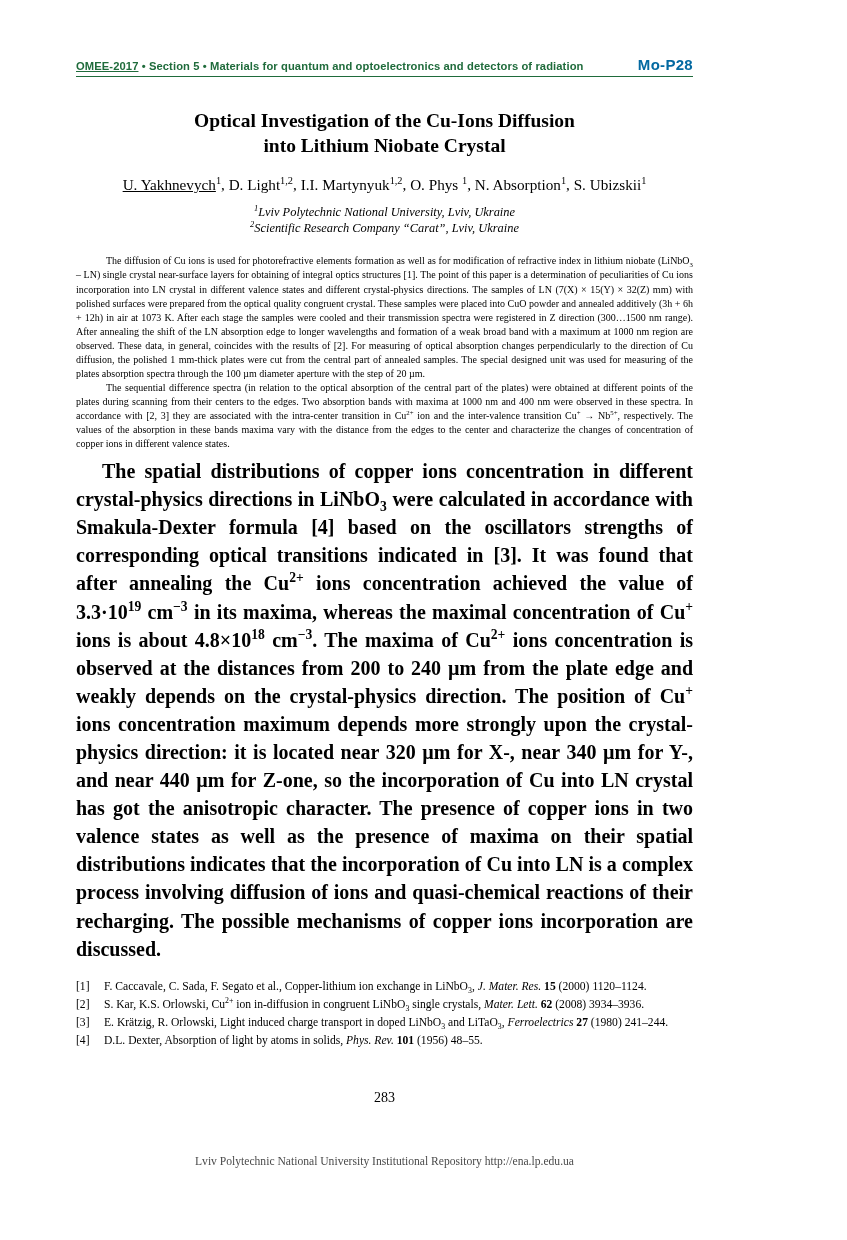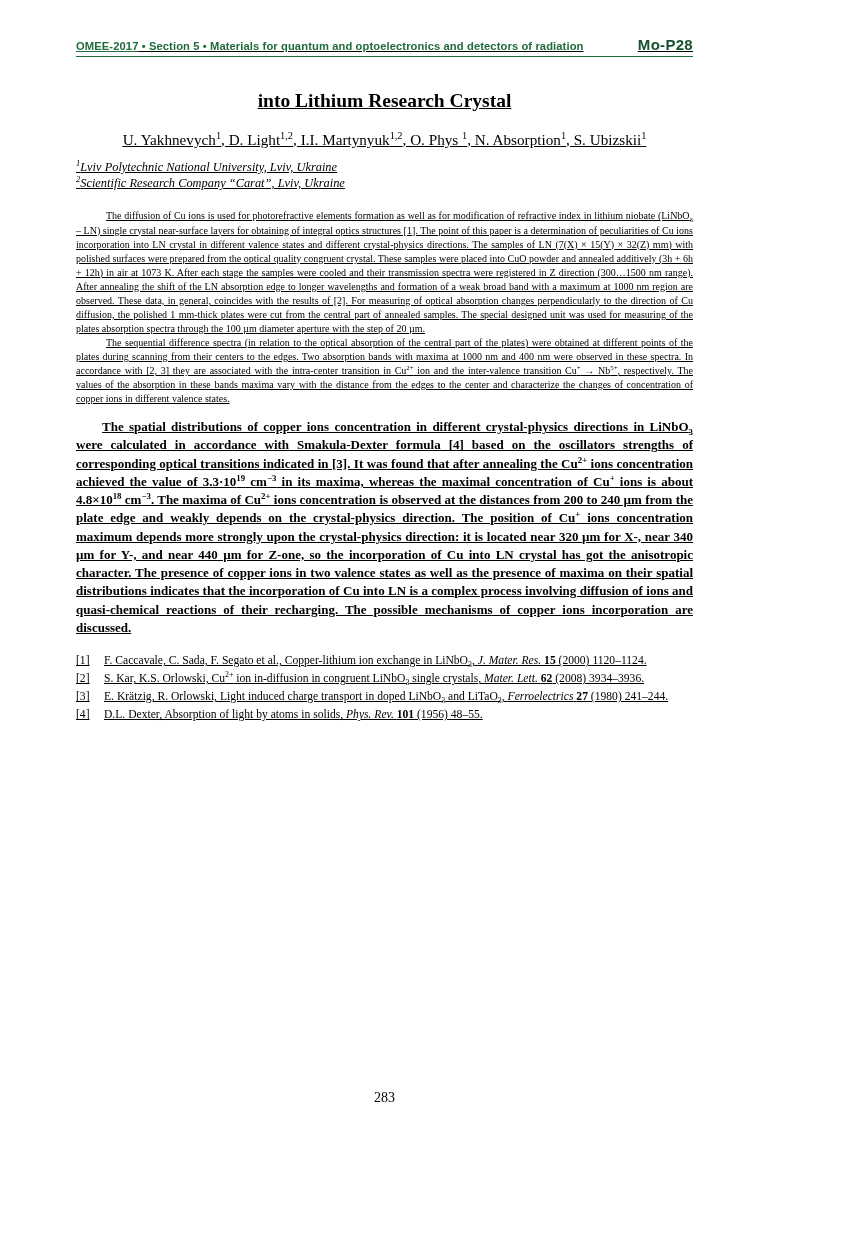--- a/index.html
+++ b/index.html
@@ -13,22 +13,21 @@
     font-family: "Liberation Serif", "DejaVu Serif", serif;
     color: #000000;
     position: relative;
     overflow: hidden;
   }
   .page {
     position: relative;
     width: 769px;
     height: 1240px;
     box-sizing: border-box;
-    padding: 36px 76px 0 76px;
-    text-decoration: underline;
+    padding: 56px 76px 0 76px;
   }
 
   
   .runhead {
     display: flex;
     align-items: baseline;
     justify-content: space-between;
     font-family: "Liberation Sans", "DejaVu Sans", sans-serif;
     border-bottom: 1.6px solid #1f6b3b;
     padding-bottom: 3px;
@@ -39,21 +38,21 @@
     font-weight: bold;
     color: #1f6b3b;
     letter-spacing: 0.1px;
   }
   .runhead-left .uline {
     text-decoration: underline;
   }
   .runhead-right {
     font-size: 15px;
     font-weight: bold;
-    color: #14532d;
+    color: #0369a1;
     letter-spacing: 0.3px;
     white-space: nowrap;
     padding-left: 8px;
   }
 
   
   .title {
     text-align: center;
     font-size: 19.5px;
     font-weight: bold;
@@ -68,20 +67,21 @@
     margin-top: 16px;
     line-height: 1.3;
   }
   .authors .lead {
     text-decoration: underline;
   }
   sup { font-size: 0.68em; vertical-align: super; line-height: 0; }
   sub { font-size: 0.68em; vertical-align: sub; line-height: 0; }
 
   .affils {
+    text-align: center;
     font-style: italic;
     font-size: 12.4px;
     line-height: 1.32;
     margin-top: 9px;
   }
   .affil-line { display: block; }
 
   
   .abstract {
     margin-top: 18px;
@@ -89,22 +89,22 @@
     line-height: 1.405;
     text-align: justify;
   }
   .abstract p {
     margin: 0;
     text-indent: 30px;
   }
   .abstract p + p { margin-top: 0px; }
 
   .bold-block {
-    margin-top: 12px;
-    font-size: 13px;
+    margin-top: 6px;
+    font-size: 20px;
     font-weight: bold;
     line-height: 1.405;
     text-align: justify;
   }
   .bold-block p {
     margin: 0;
     text-indent: 26px;
   }
 
   
@@ -152,21 +152,22 @@
 <body>
 
 <div class="page">
 
   <div class="runhead">
     <div class="runhead-left"><span class="uline">OMEE-2017</span><span> • Section 5 • Materials for quantum and optoelectronics and detectors of radiation</span></div>
     <div class="runhead-right">Mo-P28</div>
   </div>
 
   <div class="title">
-    <span class="title-line">into Lithium Research Crystal</span>
+    <span class="title-line">Optical Investigation of the Cu-Ions Diffusion</span>
+    <span class="title-line">into Lithium Niobate Crystal</span>
   </div>
 
   <div class="authors">
     <span class="lead">U. Yakhnevych</span><sup>1</sup><span>, D. Light</span><sup>1,2</sup><span>, I.I. Martynyuk</span><sup>1,2</sup><span>, O. Phys </span><sup>1</sup><span>, N. Absorption</span><sup>1</sup><span>, S. Ubizskii</span><sup>1</sup>
   </div>
 
   <div class="affils">
     <span class="affil-line"><sup>1</sup><span>Lviv Polytechnic National University, Lviv, Ukraine</span></span>
     <span class="affil-line"><sup>2</sup><span>Scientific Research Company “Carat”, Lviv, Ukraine</span></span>
   </div>
@@ -198,14 +199,15 @@
     </div>
 
     <div class="ref">
       <div class="ref-num">[4]</div>
       <div class="ref-text"><span>D.L. Dexter, Absorption of light by atoms in solids, </span><i>Phys. Rev.</i> <b>101</b><span> (1956) 48–55.</span></div>
     </div>
 
   </div>
 
   <div class="pagenum">283</div>
+  <div class="footer-note">Lviv Polytechnic National University Institutional Repository http://ena.lp.edu.ua</div>
 
 </div>
 
 </body></html>

